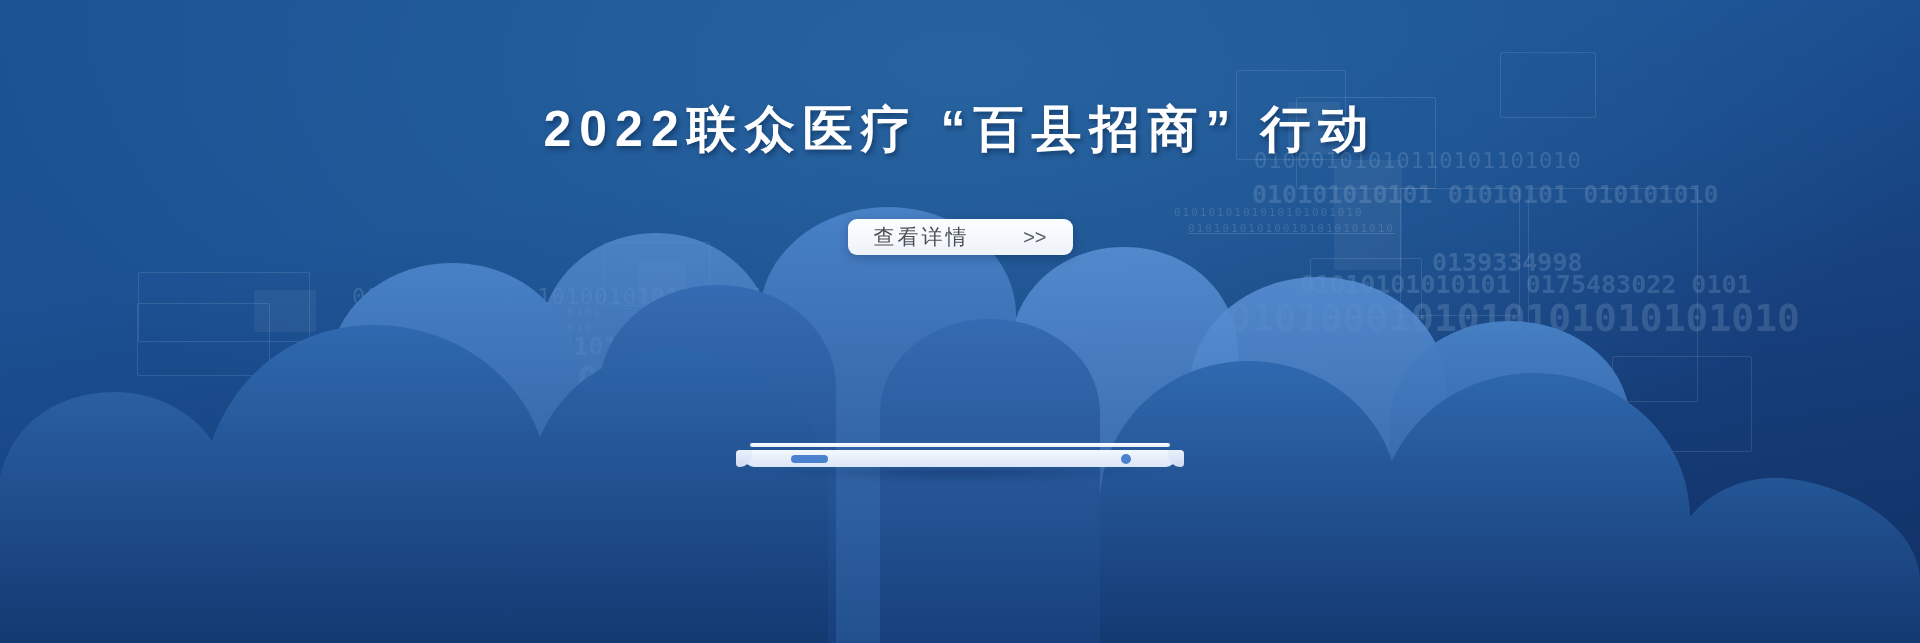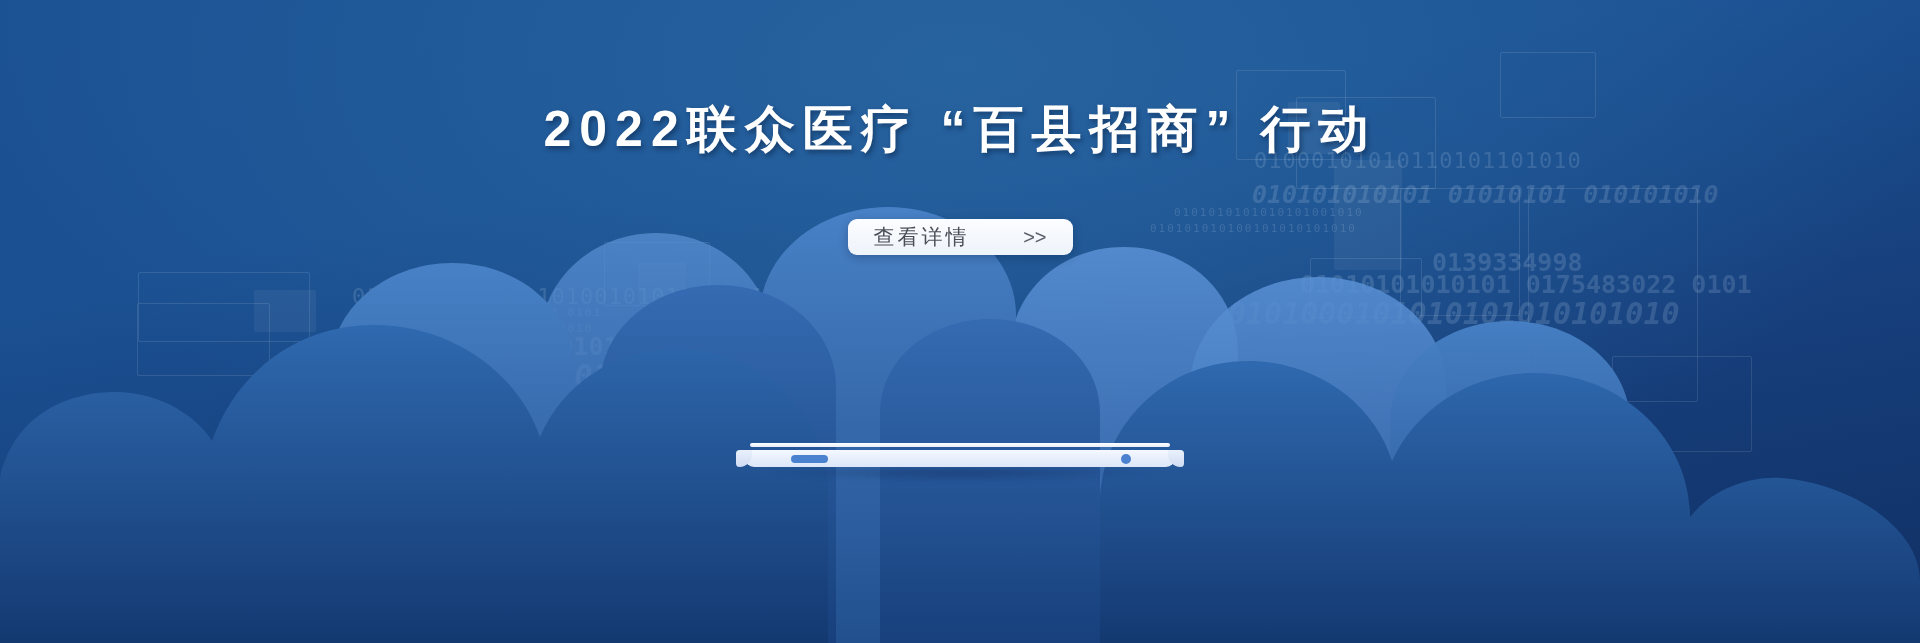--- a/index.html
+++ b/index.html
@@ -47,21 +47,21 @@
     color: rgba(210,228,248,0.16);
     font-family: "DejaVu Sans Mono", "Liberation Mono", monospace;
     letter-spacing: 1px;
     white-space: nowrap;
     pointer-events: none;
     user-select: none;
   }
   .bin-a { font-size: 22px; }
   .bin-b { font-size: 11px; letter-spacing: 2px; }
   .bin-c { font-size: 25px; font-weight: 700; letter-spacing: 0px; }
-  .bin-d { font-size: 30px; font-weight: 700; letter-spacing: 0px; font-style: italic; }
+  .bin-d { font-size: 38px; font-weight: 700; letter-spacing: 0px; }
 
   
   .clouds {
     position: absolute;
     left: 0; right: 0; bottom: 0;
     height: 470px;
     pointer-events: none;
   }
   .cloud-svg { display: block; width: 1920px; height: 470px; }
 
@@ -199,23 +199,23 @@
     <div class="rect-out" style="left:455px;  top:490px;  width:92px;  height:52px;"></div>
   </div>
 
   <div class="deco-layer">
     <div class="binary bin-a" style="left:352px; top:284px;">0101010100010101001010101 0110</div>
     <div class="binary bin-b" style="left:352px; top:306px;">0 10000 111      010101010100      0101</div>
     <div class="binary bin-b" style="left:352px; top:322px;">0 10000 11101010101010100010</div>
     <div class="binary bin-c" style="left:468px; top:332px;">0101010101010101 010101010101010</div>
     <div class="binary bin-d" style="left:394px; top:358px;">010100010101010101010</div>
     <div class="binary bin-a" style="left:1254px; top:148px;">01000101010110101101010</div>
-    <div class="binary bin-c" style="left:1252px; top:180px;font-style:italic;">010101010101 01010101 010101010</div>
+    <div class="binary bin-c" style="left:1252px; top:180px;">010101010101 01010101 010101010</div>
     <div class="binary bin-b" style="left:1150px; top:206px;margin-left:24px;">0101010101010101001010</div>
-    <div class="binary bin-b" style="left:1150px; top:222px;">010101010100101010101010</div>
+    <div class="binary bin-b" style="left:1188px; top:222px;text-decoration:underline;">010101010100101010101010</div>
     <div class="binary bin-c" style="left:1432px; top:248px;">0139334998</div>
     <div class="binary bin-c" style="left:1300px; top:270px;">01010101010101 0175483022 0101</div>
     <div class="binary bin-d" style="left:1228px; top:296px;">0101000101010101010101010</div>
   </div>
 
   <div class="clouds">
     <svg class="cloud-svg" viewBox="0 0 1920 470" preserveAspectRatio="none" aria-hidden="true">
       <defs>
         <linearGradient id="cl-light" x1="0" y1="0" x2="0" y2="1">
           <stop offset="0%" stop-color="#5a92d6"></stop>

